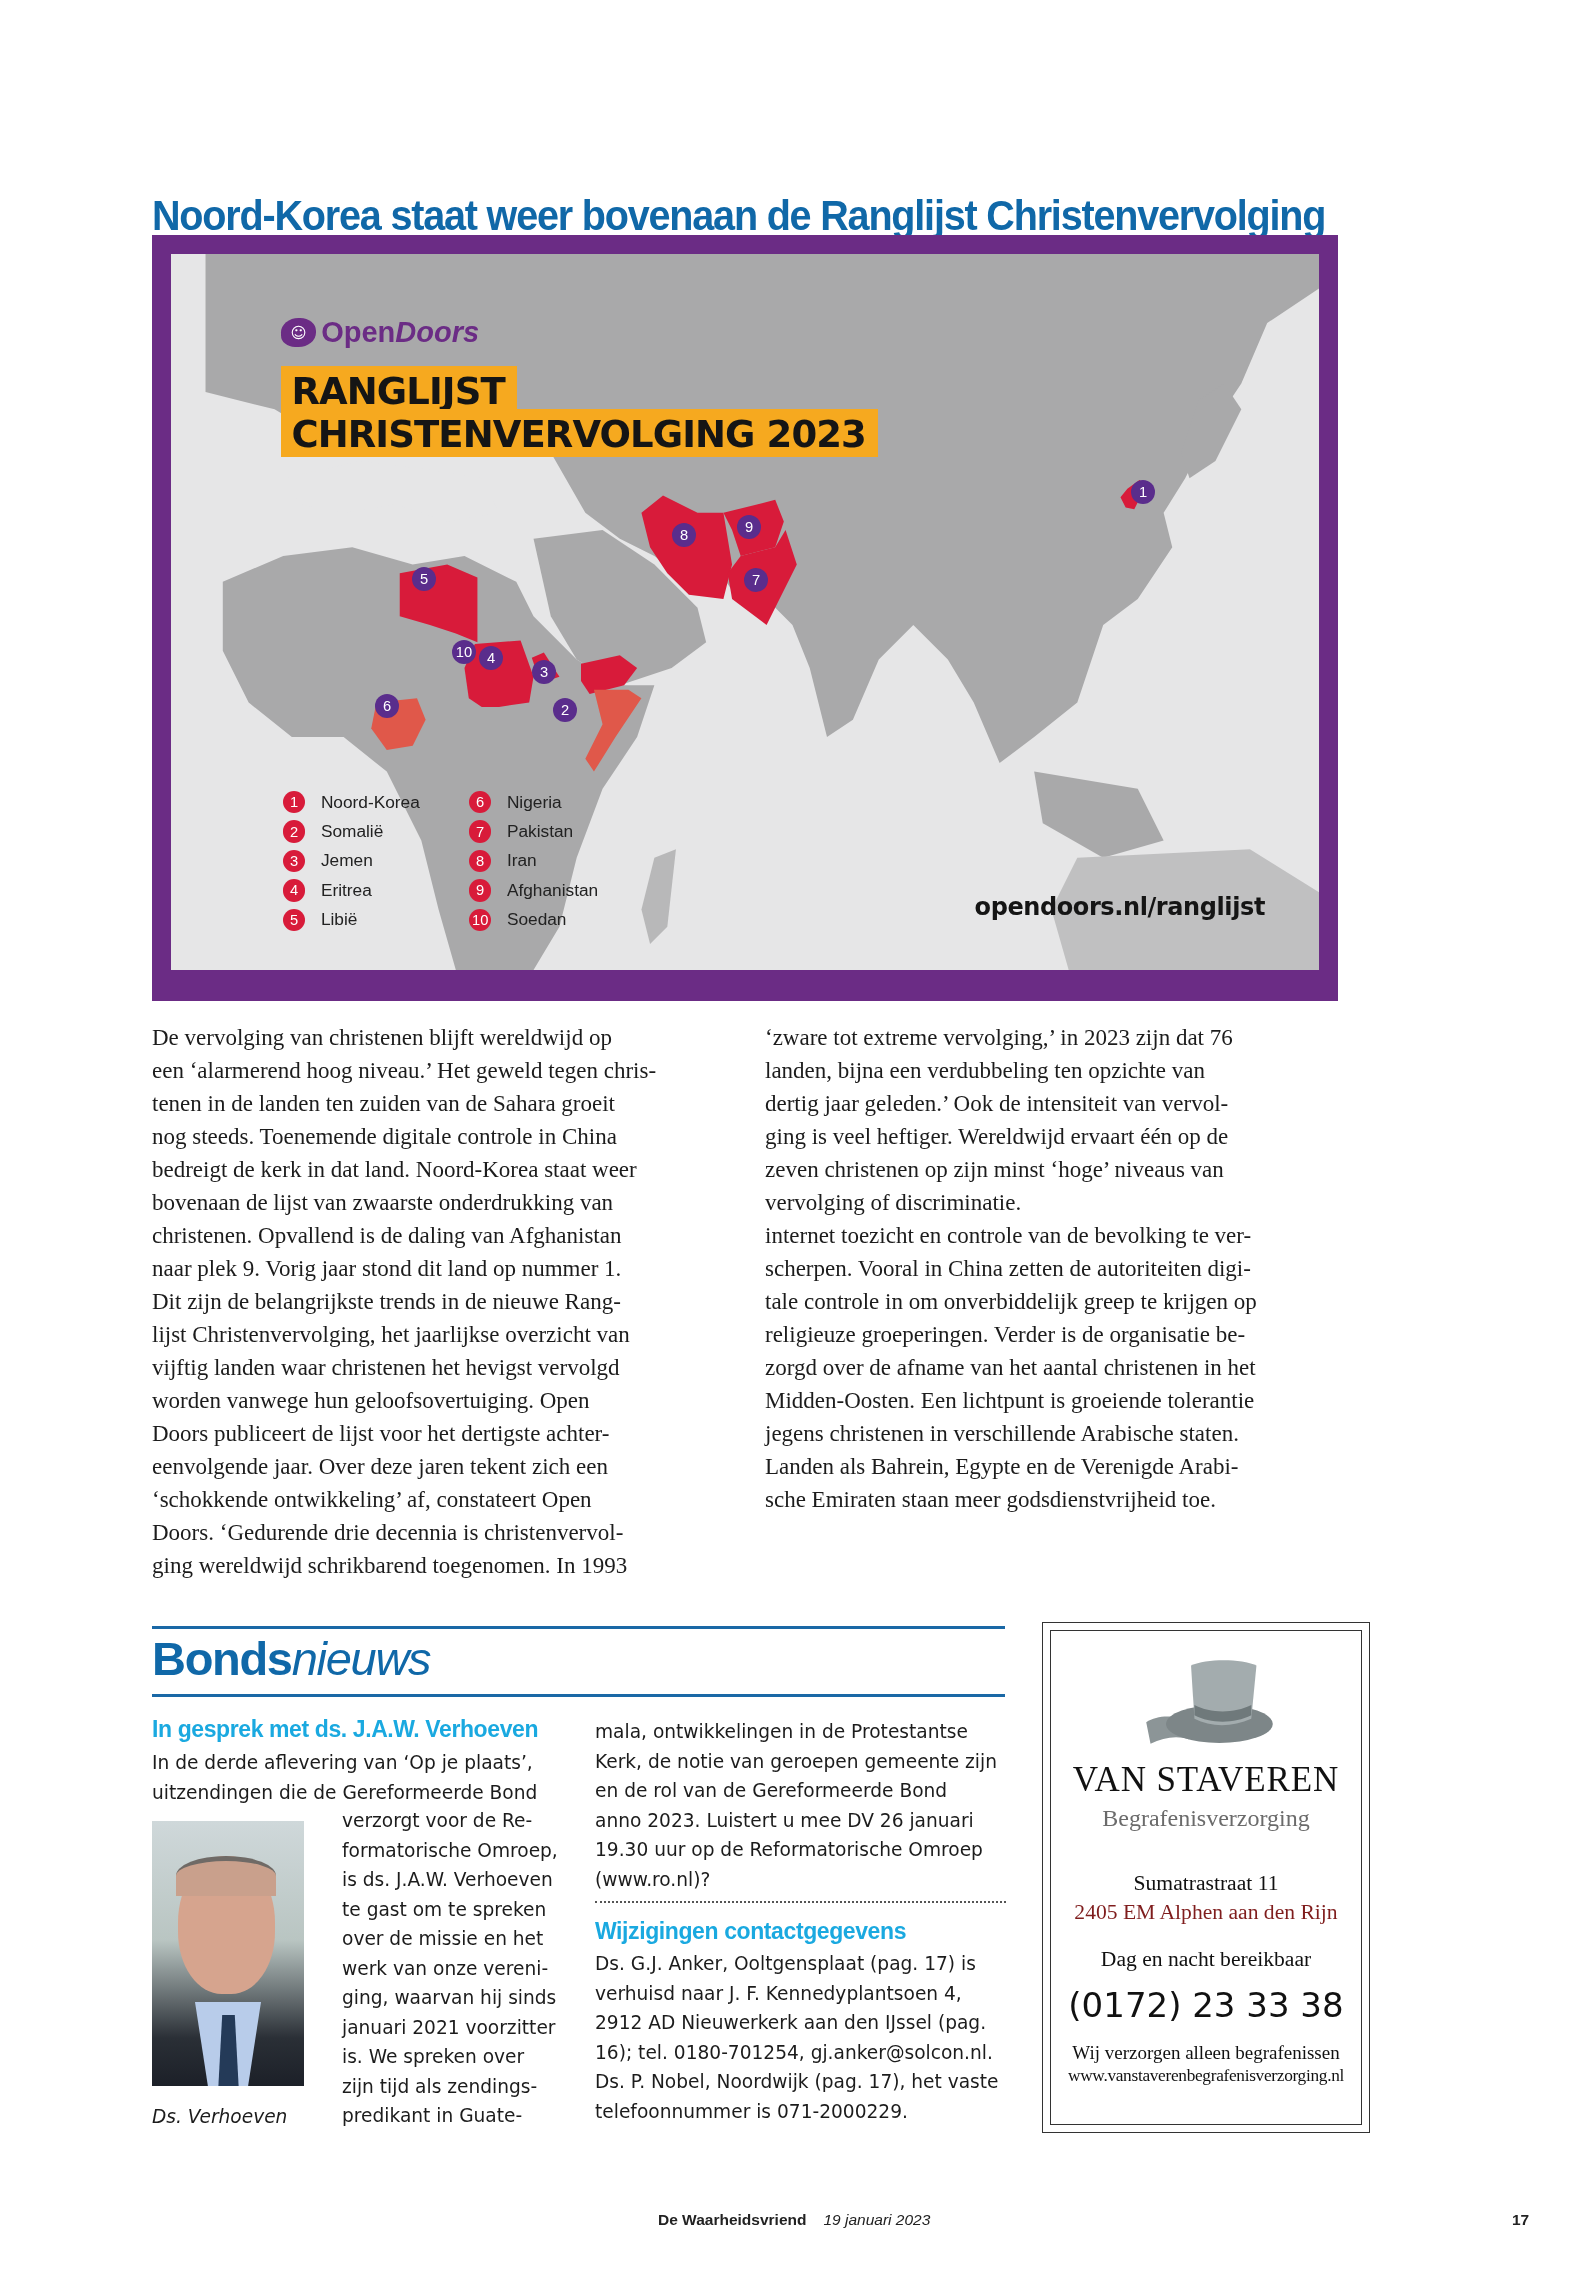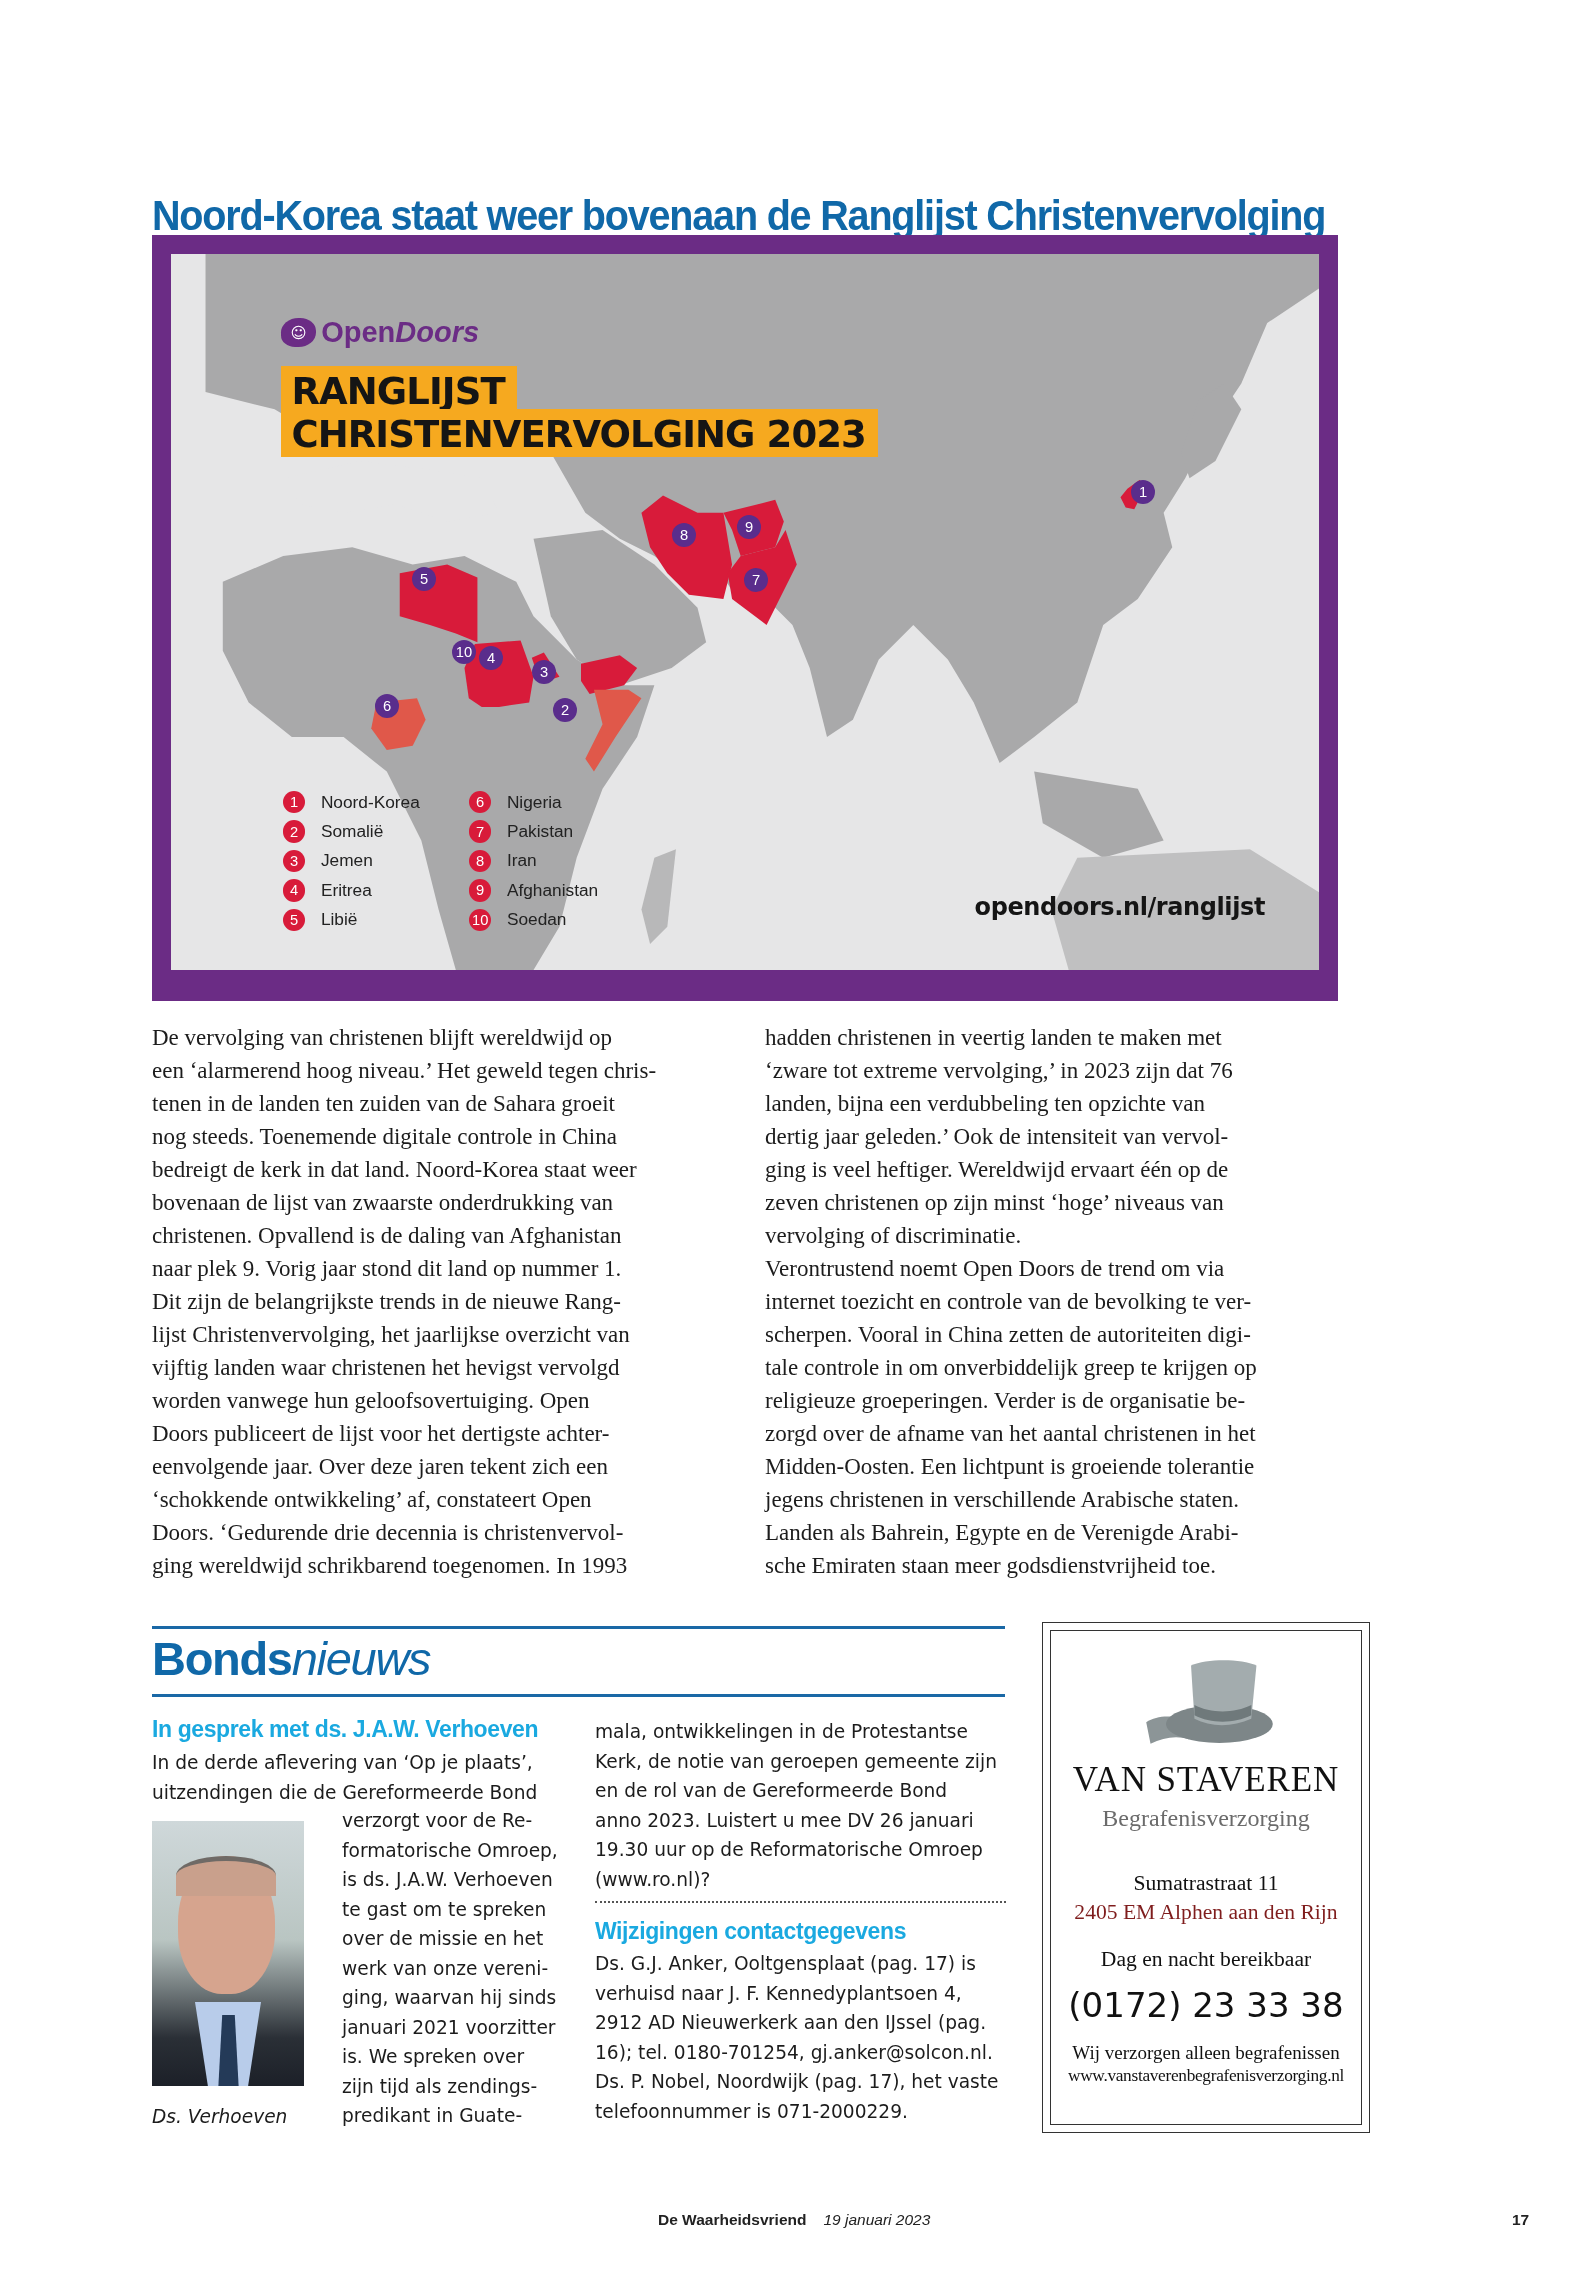--- a/index.html
+++ b/index.html
@@ -198,28 +198,26 @@
   <span class="line">lijst Christenvervolging, het jaarlijkse overzicht van</span>
   <span class="line">vijftig landen waar christenen het hevigst vervolgd</span>
   <span class="line">worden vanwege hun geloofsovertuiging. Open</span>
   <span class="line">Doors publiceert de lijst voor het dertigste achter-</span>
   <span class="line">eenvolgende jaar. Over deze jaren tekent zich een</span>
   <span class="line">‘schokkende ontwikkeling’ af, constateert Open</span>
   <span class="line">Doors. ‘Gedurende drie decennia is christenvervol-</span>
   <span class="line">ging wereldwijd schrikbarend toegenomen. In 1993</span>
 </div>
 <div class="article col2">
-  <span class="line">hadden christenen in veertig landen te maken met</span>
   <span class="line">‘zware tot extreme vervolging,’ in 2023 zijn dat 76</span>
   <span class="line">landen, bijna een verdubbeling ten opzichte van</span>
   <span class="line">dertig jaar geleden.’ Ook de intensiteit van vervol-</span>
   <span class="line">ging is veel heftiger. Wereldwijd ervaart één op de</span>
   <span class="line">zeven christenen op zijn minst ‘hoge’ niveaus van</span>
   <span class="line">vervolging of discriminatie.</span>
-  <span class="line">Verontrustend noemt Open Doors de trend om via</span>
   <span class="line">internet toezicht en controle van de bevolking te ver-</span>
   <span class="line">scherpen. Vooral in China zetten de autoriteiten digi-</span>
   <span class="line">tale controle in om onverbiddelijk greep te krijgen op</span>
   <span class="line">religieuze groeperingen. Verder is de organisatie be-</span>
   <span class="line">zorgd over de afname van het aantal christenen in het</span>
   <span class="line">Midden-Oosten. Een lichtpunt is groeiende tolerantie</span>
   <span class="line">jegens christenen in verschillende Arabische staten.</span>
   <span class="line">Landen als Bahrein, Egypte en de Verenigde Arabi-</span>
   <span class="line">sche Emiraten staan meer godsdienstvrijheid toe.</span>
 </div>

